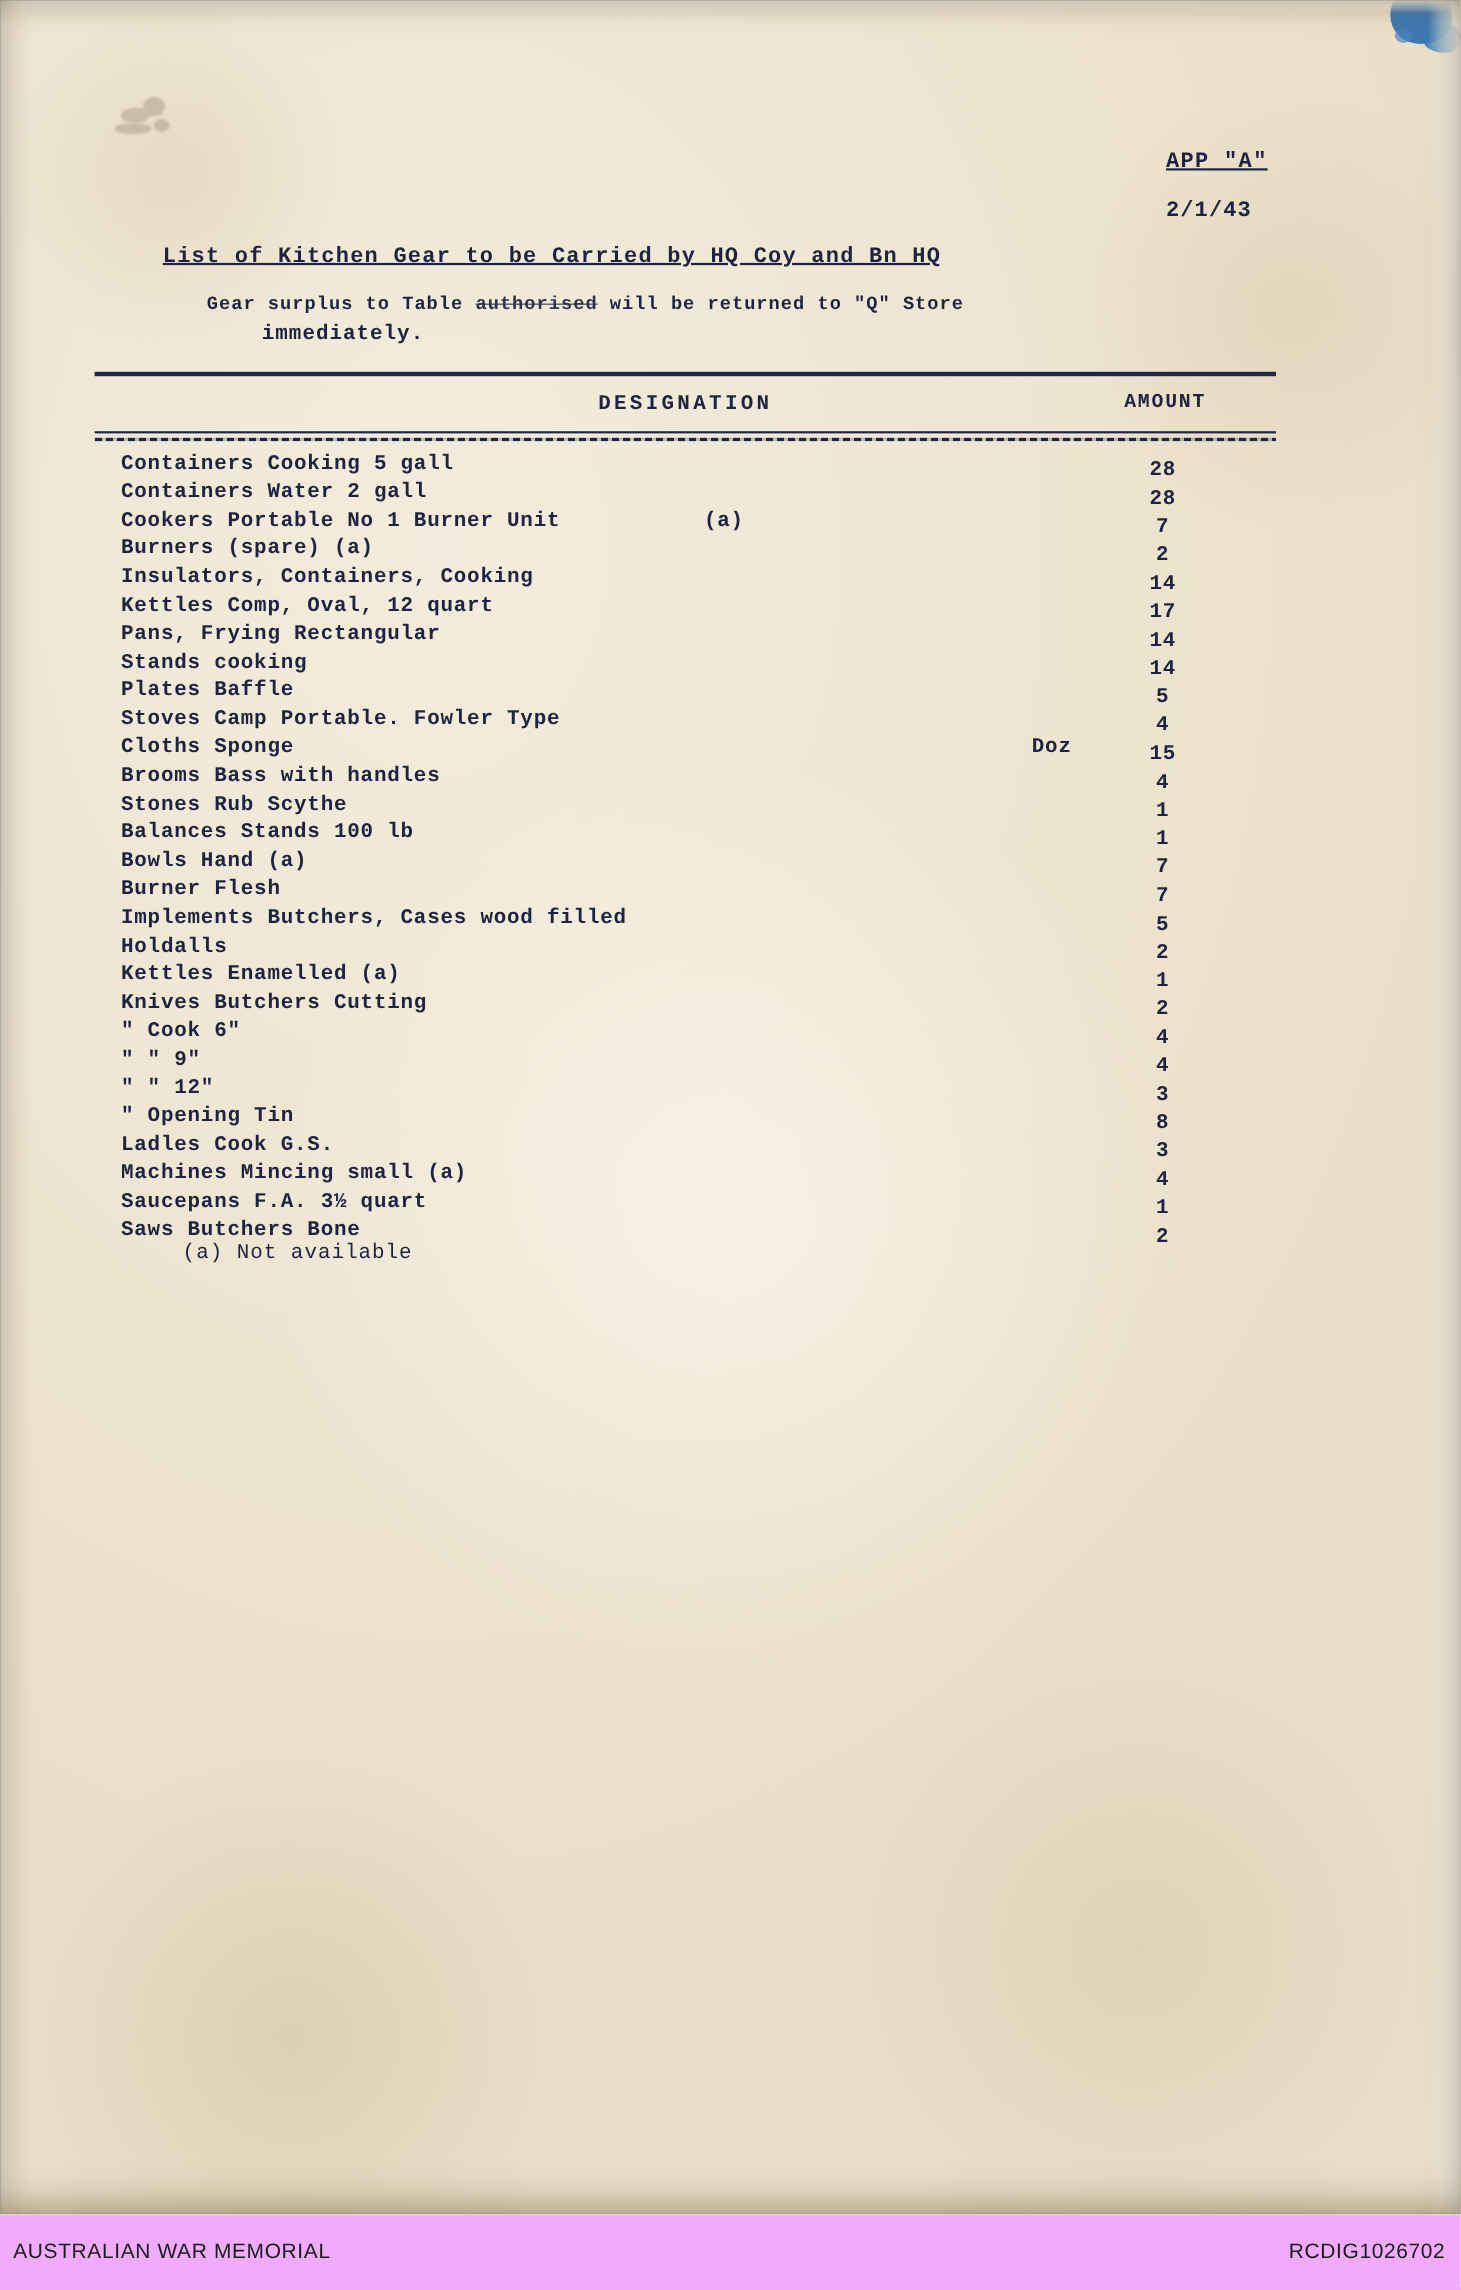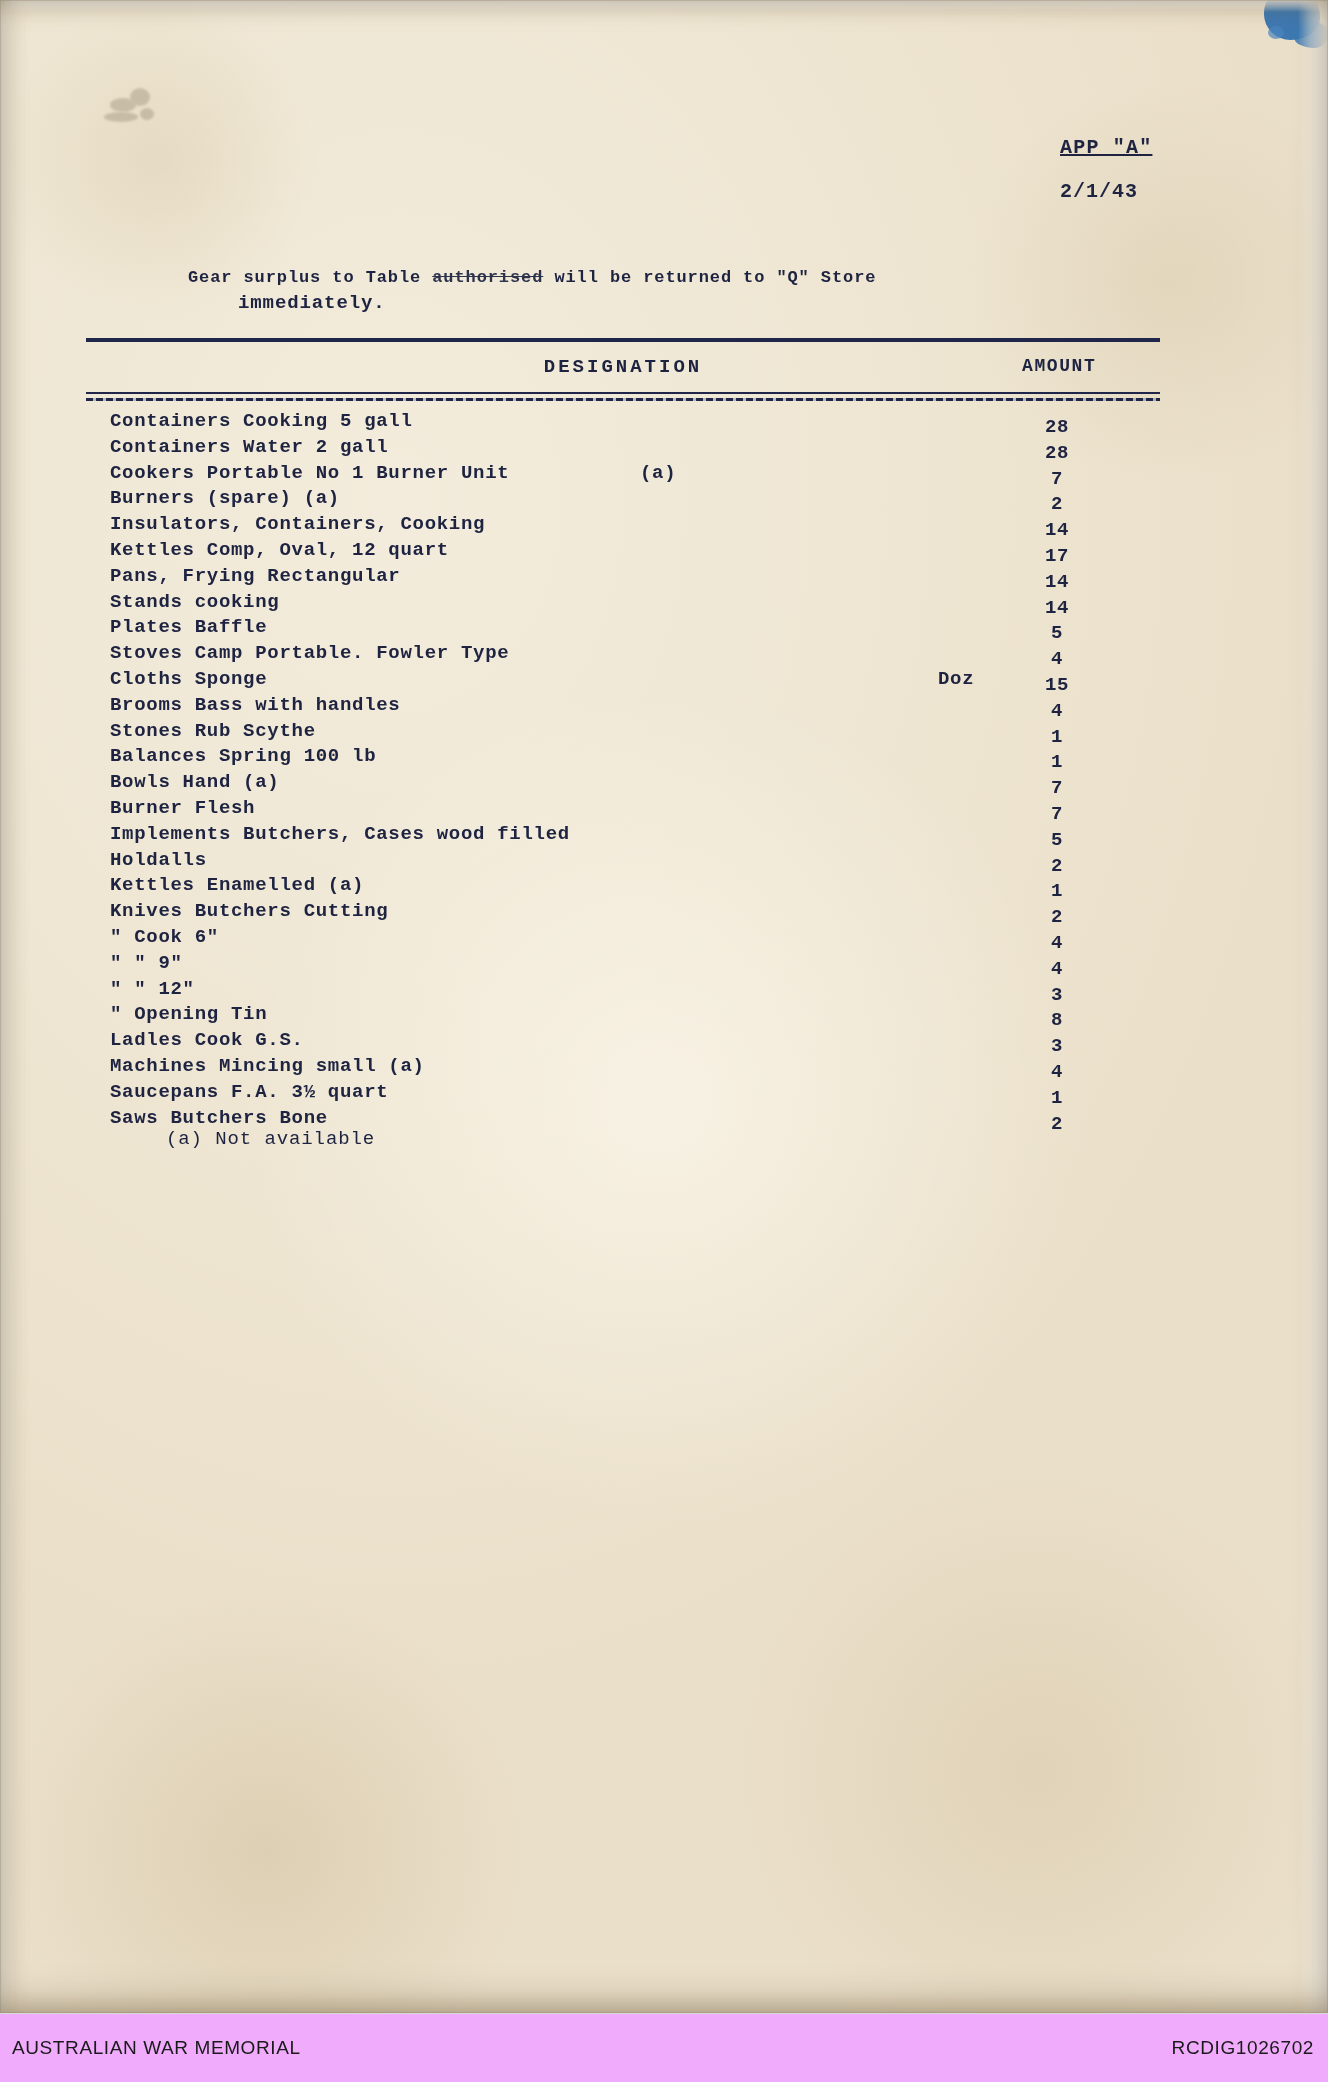--- a/index.html
+++ b/index.html
@@ -314,20 +314,21 @@
 
   <div id="ink-blot">
     <div class="b1"></div>
     <div class="b2"></div>
     <div class="b3"></div>
   </div>
 
   <div class="typed" id="app-ref">APP "A"</div>
   <div class="typed" id="app-date">2/1/43</div>
 
+  <div class="typed" id="doc-title">List of Kitchen Gear to be Carried by HQ Coy and Bn HQ</div>
 
   <div class="typed" id="notice-line1"><span>Gear surplus to Table </span><span class="struck">authorised</span><span> will be returned to "Q" Store</span></div>
   <div class="typed" id="notice-line2">immediately.</div>
 
   <div class="rule" id="rule-top"></div>
   <div class="typed" id="col-designation">DESIGNATION</div>
   <div class="typed" id="col-amount">AMOUNT</div>
   <div class="rule" id="rule-bottom-a"></div>
   <div class="rule" id="rule-bottom-b"></div>
 
@@ -380,21 +381,21 @@
       </div>
       <div class="item-row">
         <span class="typed item-name">Brooms Bass with handles</span>
         <span class="typed item-amount">4</span>
       </div>
       <div class="item-row">
         <span class="typed item-name">Stones Rub Scythe</span>
         <span class="typed item-amount">1</span>
       </div>
       <div class="item-row">
-        <span class="typed item-name">Balances Spring 100 lb</span>
+        <span class="typed item-name">Balances Stands 100 lb</span>
         <span class="typed item-amount">1</span>
       </div>
       <div class="item-row">
         <span class="typed item-name">Bowls Hand (a)</span>
         <span class="typed item-amount">7</span>
       </div>
       <div class="item-row">
         <span class="typed item-name">Burner Flesh</span>
         <span class="typed item-amount">7</span>
       </div>

